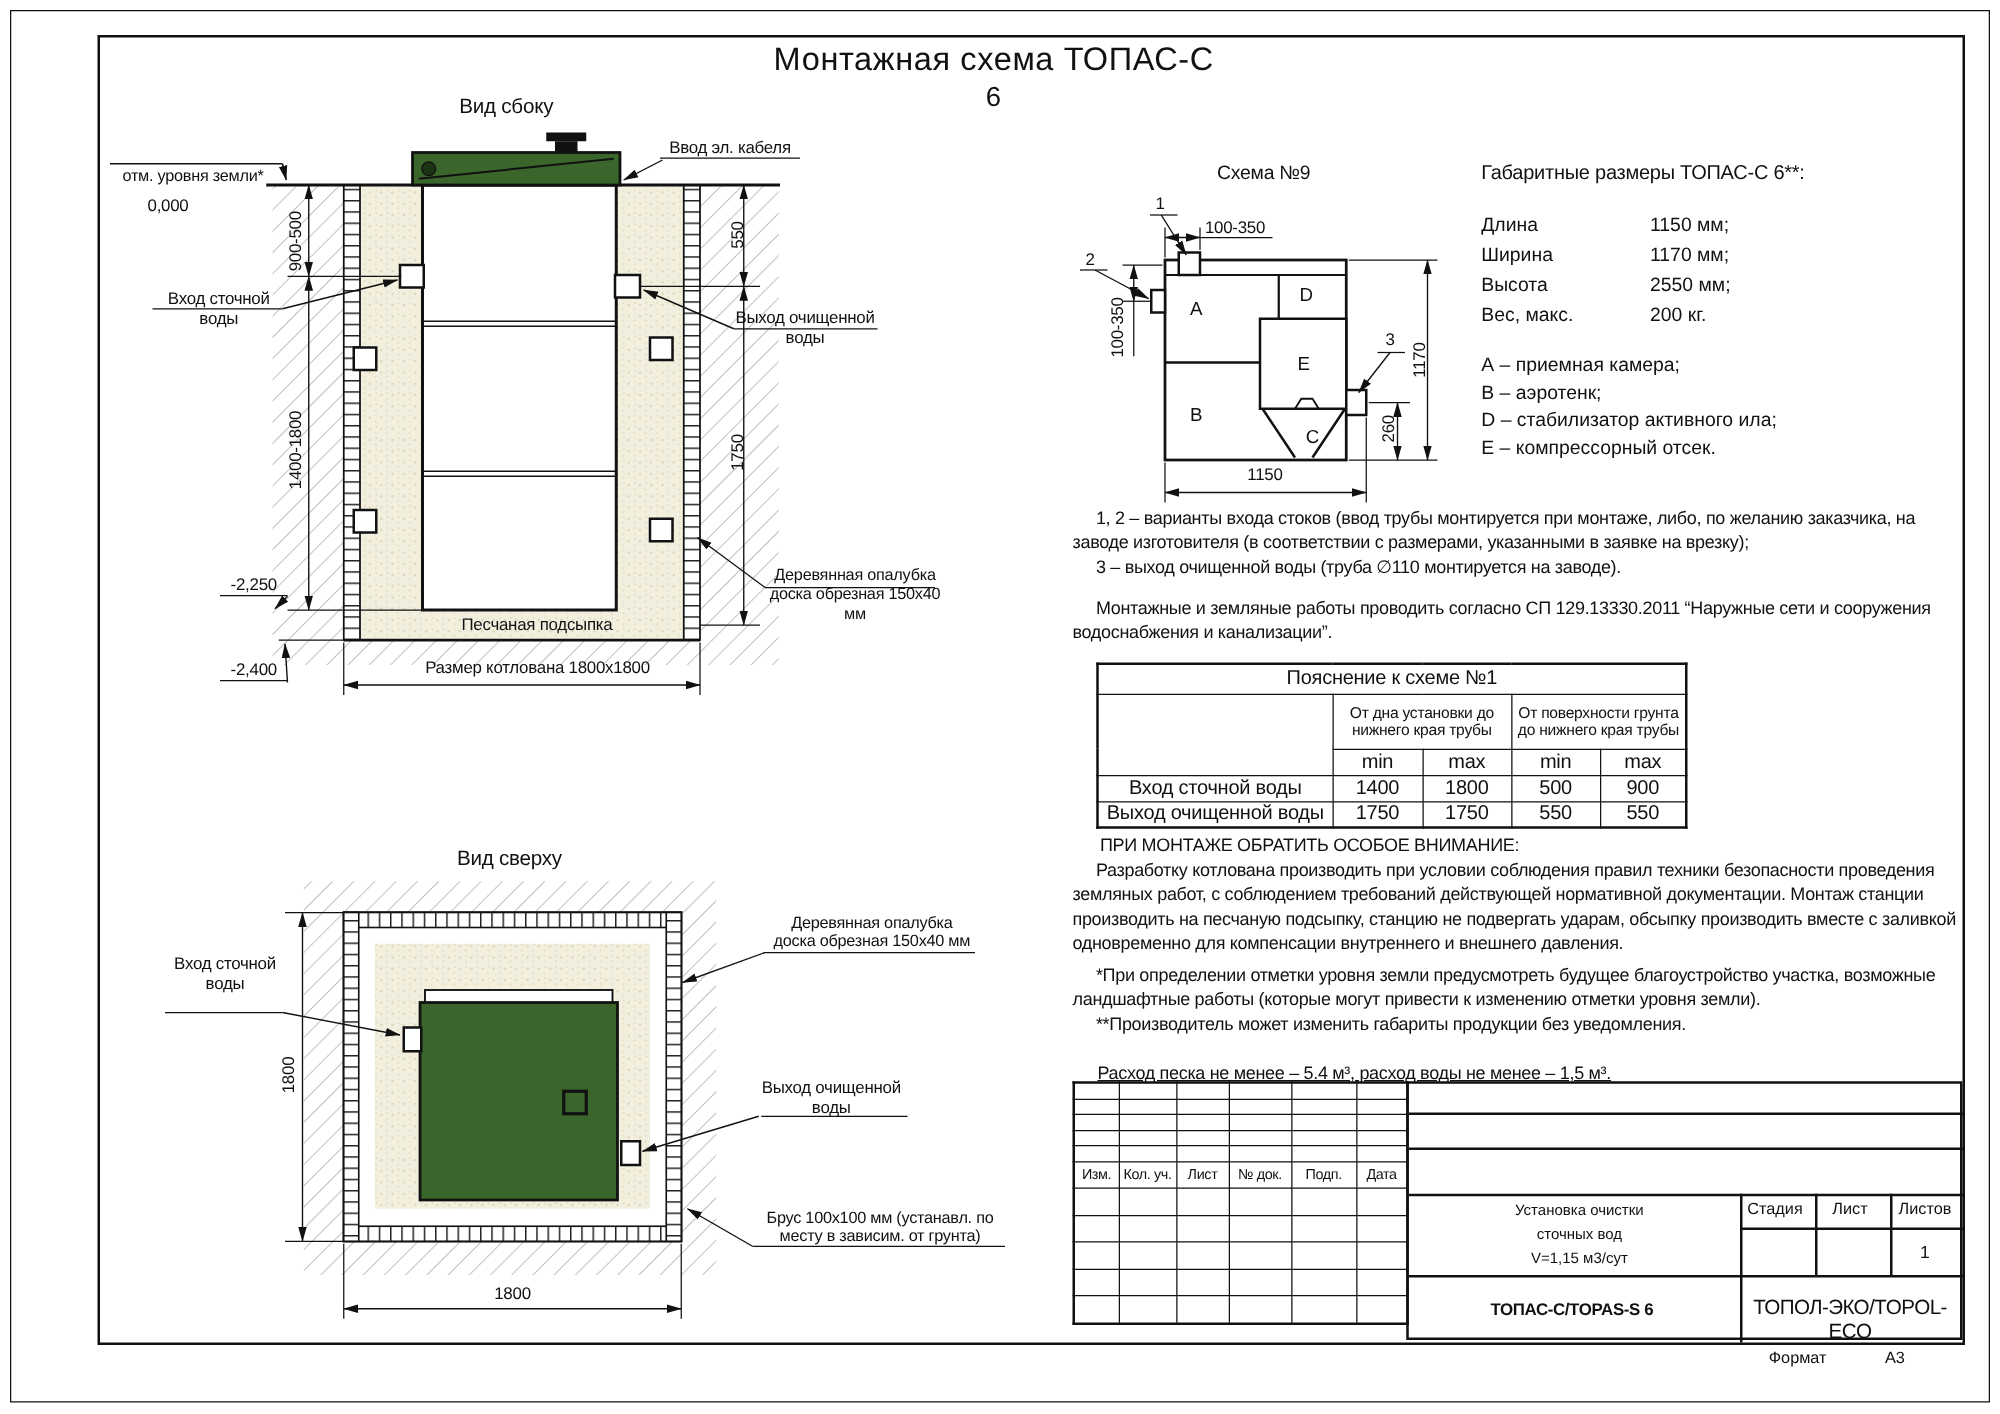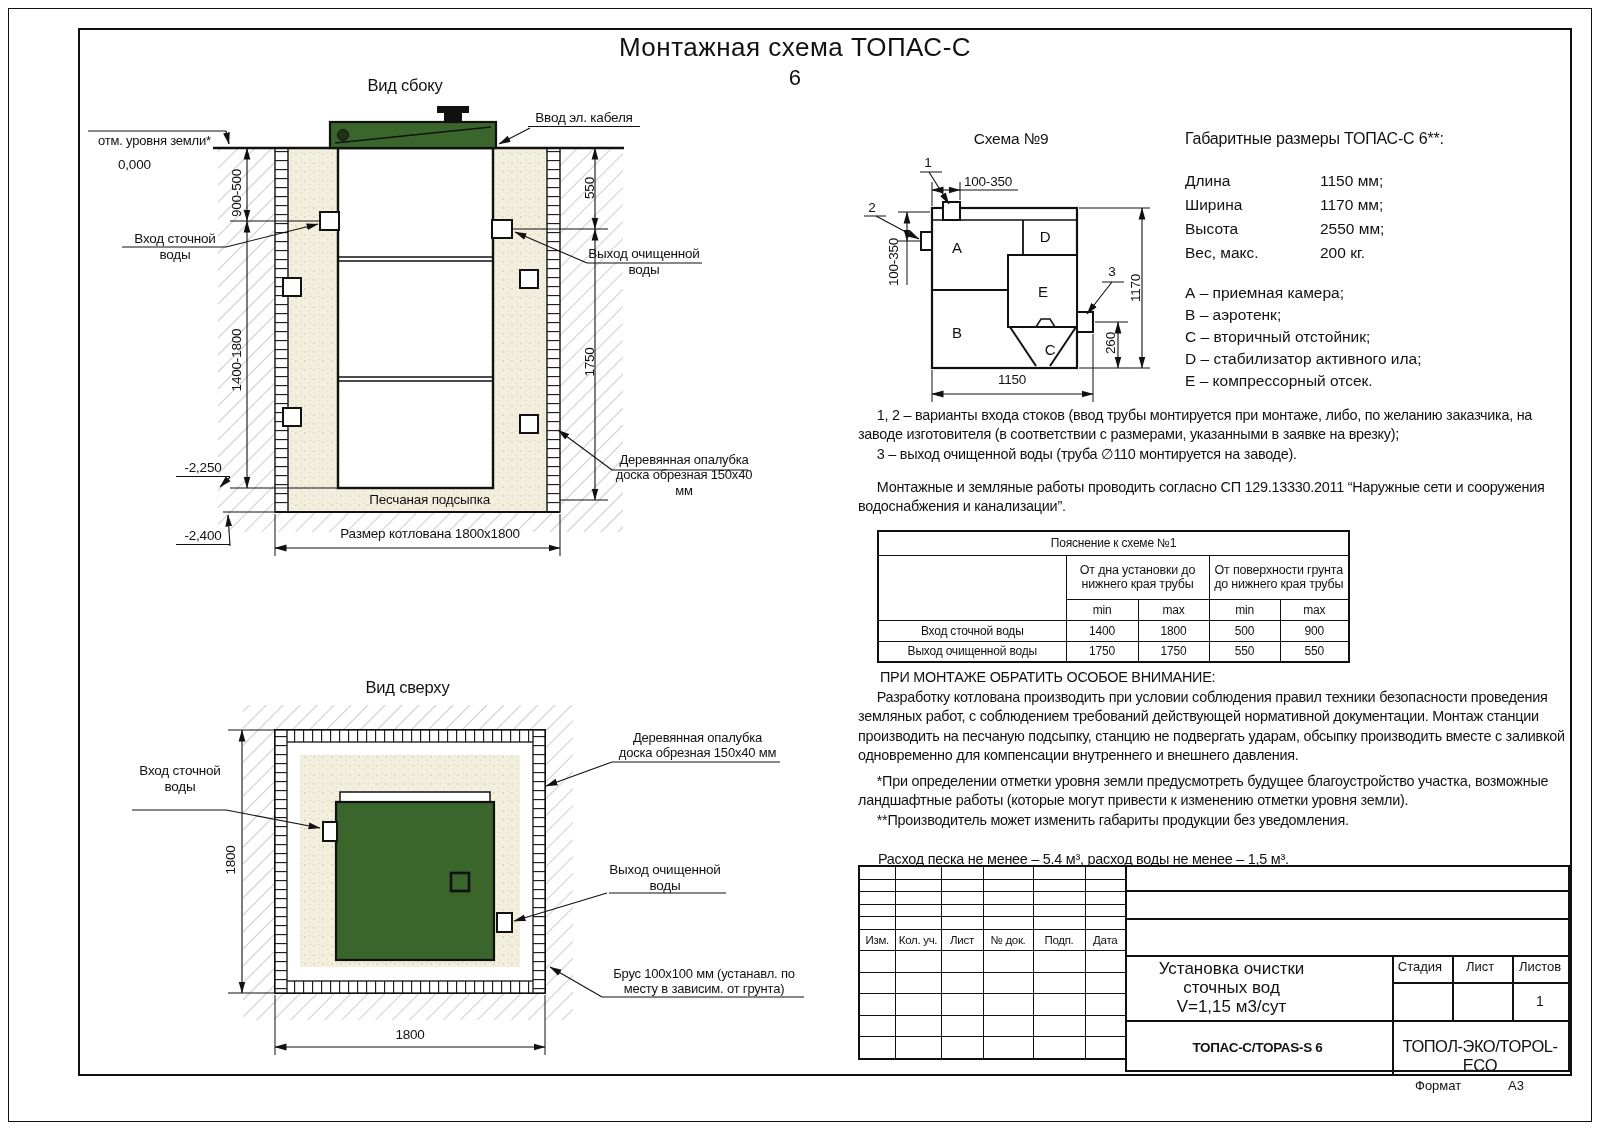--- a/index.html
+++ b/index.html
@@ -15,21 +15,21 @@
   .page-title .t2{font-size:22px;margin-top:2px;}
   .view-title{position:absolute;font-size:16.5px;text-align:center;letter-spacing:-0.2px;}
   .specs{left:1185px;top:130px;width:382px;font-size:15.5px;}
   .specs-head{font-size:16px;margin-bottom:24px;letter-spacing:-0.2px;}
   .spec-row{display:flex;margin-bottom:6px;}
   .spec-row .n{width:135px;}
   .legend{margin-top:20px;line-height:22px;}
   .note{position:absolute;left:858px;width:712px;font-size:14.4px;line-height:19.4px;white-space:pre-line;letter-spacing:-0.25px;}
   table{border-collapse:collapse;}
   .exp-table{position:absolute;left:877px;top:530px;}
-  .exp-table td,.exp-table th{border:1.6px solid #111;font-weight:normal;font-size:12px;text-align:center;vertical-align:middle;padding:0 3px;white-space:pre-line;letter-spacing:-0.2px;}
+  .exp-table td,.exp-table th{border:1.6px solid #111;font-weight:normal;font-size:16px;text-align:center;vertical-align:middle;padding:0 3px;white-space:pre-line;letter-spacing:-0.2px;}
   .exp-table{border:2.2px solid #111;}
   .tb-rev{position:absolute;left:858px;top:865px;border:2.2px solid #111;table-layout:fixed;}
   .tb-rev td{border:1.3px solid #111;font-size:11.5px;text-align:center;padding:0;letter-spacing:-0.3px;overflow:hidden;}
   .tb-rev tr.sm td{height:11.6px;}
   .tb-rev tr.hd td{height:20px;margin-top:34px;}
   .tb-rev tr.lg td{height:20.6px;}
   .tb-right{left:1125px;top:865px;width:445px;height:207px;border-left:2px solid #111;}
   .hline{position:absolute;background:#111;height:1.6px;}
   .vline{position:absolute;background:#111;width:1.6px;}
   .tb-cell{position:absolute;text-align:center;}
@@ -257,21 +257,20 @@
     <span class="n">Высота</span>
     <span>2550 мм;</span>
   </div>
   <div class="spec-row">
     <span class="n">Вес, макс.</span>
     <span>200 кг.</span>
   </div>
   <div class="legend">
     <div>А – приемная камера;</div>
     <div>В – аэротенк;</div>
-    <div>С – вторичный отстойник;</div>
     <div>D – стабилизатор активного ила;</div>
     <div>Е – компрессорный отсек.</div>
   </div>
 </div>
 
 <div class="note" style="top:406px;">&nbsp;&nbsp;&nbsp;&nbsp;&nbsp;1, 2 – варианты входа  стоков (ввод трубы монтируется при монтаже, либо, по желанию заказчика, на
 заводе изготовителя (в соответствии с размерами, указанными в заявке на врезку);
 &nbsp;&nbsp;&nbsp;&nbsp;&nbsp;3 – выход очищенной воды (труба ∅110 монтируется на заводе).</div>
 <div class="note" style="top:478px;">&nbsp;&nbsp;&nbsp;&nbsp;&nbsp;Монтажные и земляные работы проводить согласно СП 129.13330.2011 “Наружные сети и сооружения
 водоснабжения и канализации”.</div>
@@ -431,21 +430,21 @@
 <div class="abs tb-right" style="border:2.2px solid #111;box-sizing:border-box;">
   <div class="hline" style="left:0;top:23px;width:445px;"></div>
   <div class="hline" style="left:0;top:51px;width:445px;"></div>
   <div class="hline" style="left:0;top:88px;width:445px;"></div>
   <div class="hline" style="left:265px;top:115px;width:180px;"></div>
   <div class="hline" style="left:0;top:153px;width:445px;"></div>
   <div class="vline" style="left:265px;top:88px;height:119px;"></div>
   <div class="vline" style="left:325px;top:88px;height:65px;"></div>
   <div class="vline" style="left:385px;top:88px;height:65px;"></div>
 </div>
-<div class="tb-cell" style="left:1104px;top:959px;width:255px;font-size:17px;line-height:19px;white-space:pre-line;">Установка очистки
+<div class="tb-cell" style="left:1136px;top:959px;width:255px;font-size:12px;line-height:19px;white-space:pre-line;">Установка очистки
 сточных вод
 V=1,15 м3/сут</div>
 <div class="tb-cell" style="left:1125px;top:959px;width:60px;left:1390px;font-size:13px;">Стадия</div>
 <div class="tb-cell" style="left:1450px;top:959px;width:60px;font-size:13px;">Лист</div>
 <div class="tb-cell" style="left:1510px;top:959px;width:60px;font-size:13px;">Листов</div>
 <div class="tb-cell" style="left:1510px;top:993px;width:60px;font-size:14px;">1</div>
 <div class="tb-cell" style="left:1130px;top:1040px;width:255px;font-size:13.5px;font-weight:bold;letter-spacing:-0.3px;">ТОПАС-С/TOPAS-S 6</div>
 <div class="tb-cell" style="left:1392px;top:1037px;width:176px;font-size:16.5px;letter-spacing:-0.5px;">ТОПОЛ-ЭКО/TOPOL-ECO</div>
 <div class="fmt" style="left:1415px;top:1078px;">Формат</div>
 <div class="fmt" style="left:1508px;top:1078px;">А3</div>

